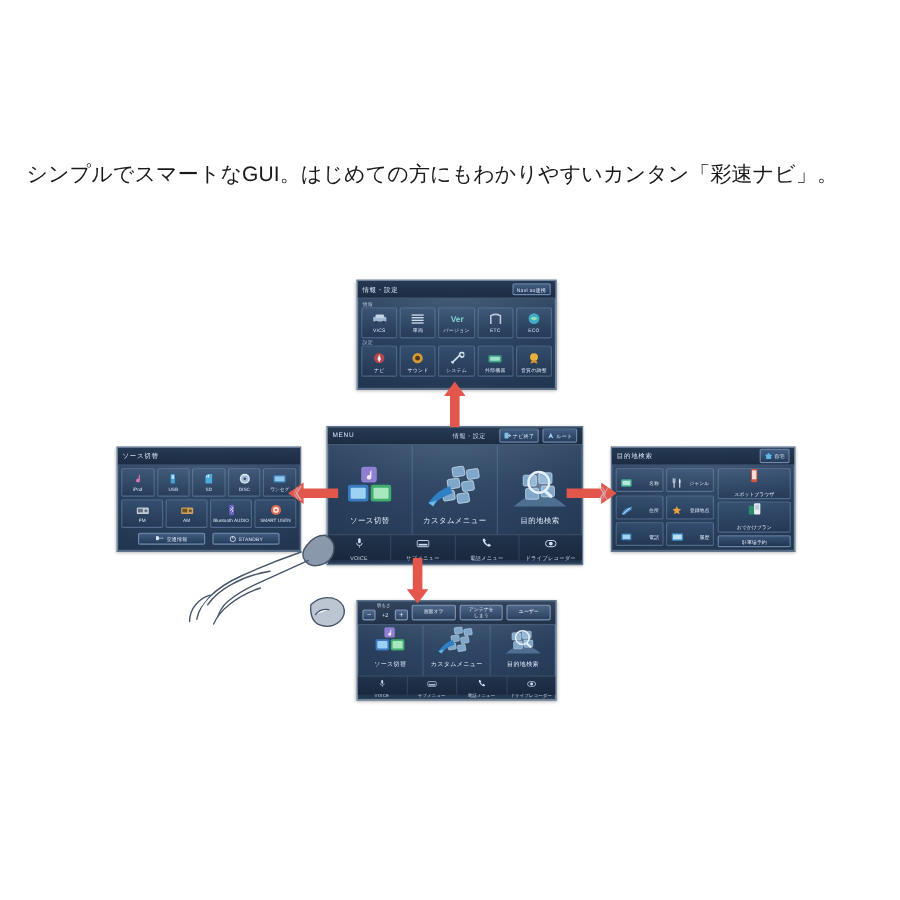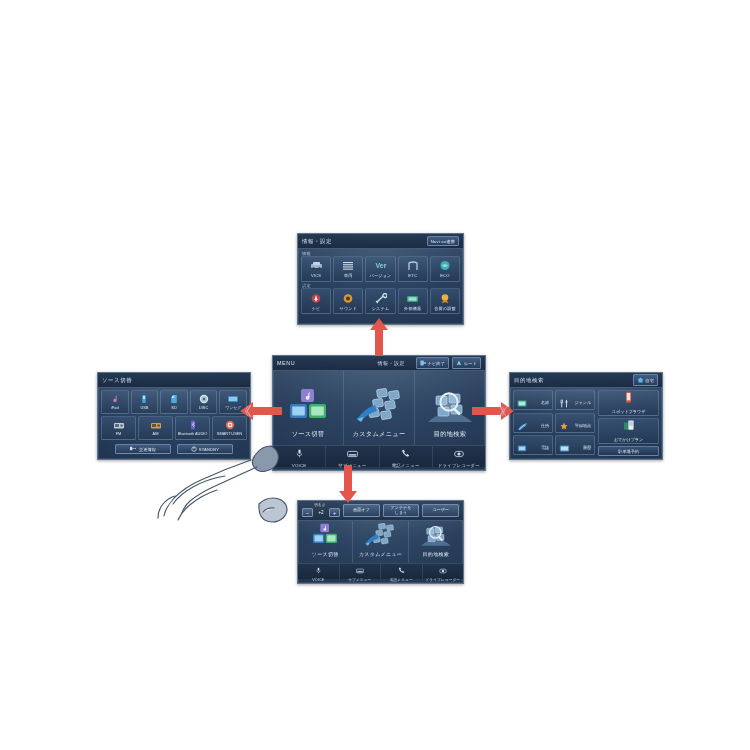--- a/index.html
+++ b/index.html
@@ -241,20 +241,21 @@
   .edgetick { position: absolute; z-index: 6; opacity: .8; }
 
   
   #hand { position: absolute; left: 155px; top: 238px; z-index: 7; }
 </style>
 </head>
 <body>
 
 <div id="page">
 
+  <div id="headline">シンプルでスマートなGUI。はじめての方にもわかりやすいカンタン「彩速ナビ」。</div>
 
   <div id="stage">
 
     <div class="screen" id="screen-top">
       <div class="topbar">
         <span class="ttl">情報・設定</span>
         <span class="spacer"></span>
         <span class="pillbtn">Navi au連携</span>
       </div>
 

